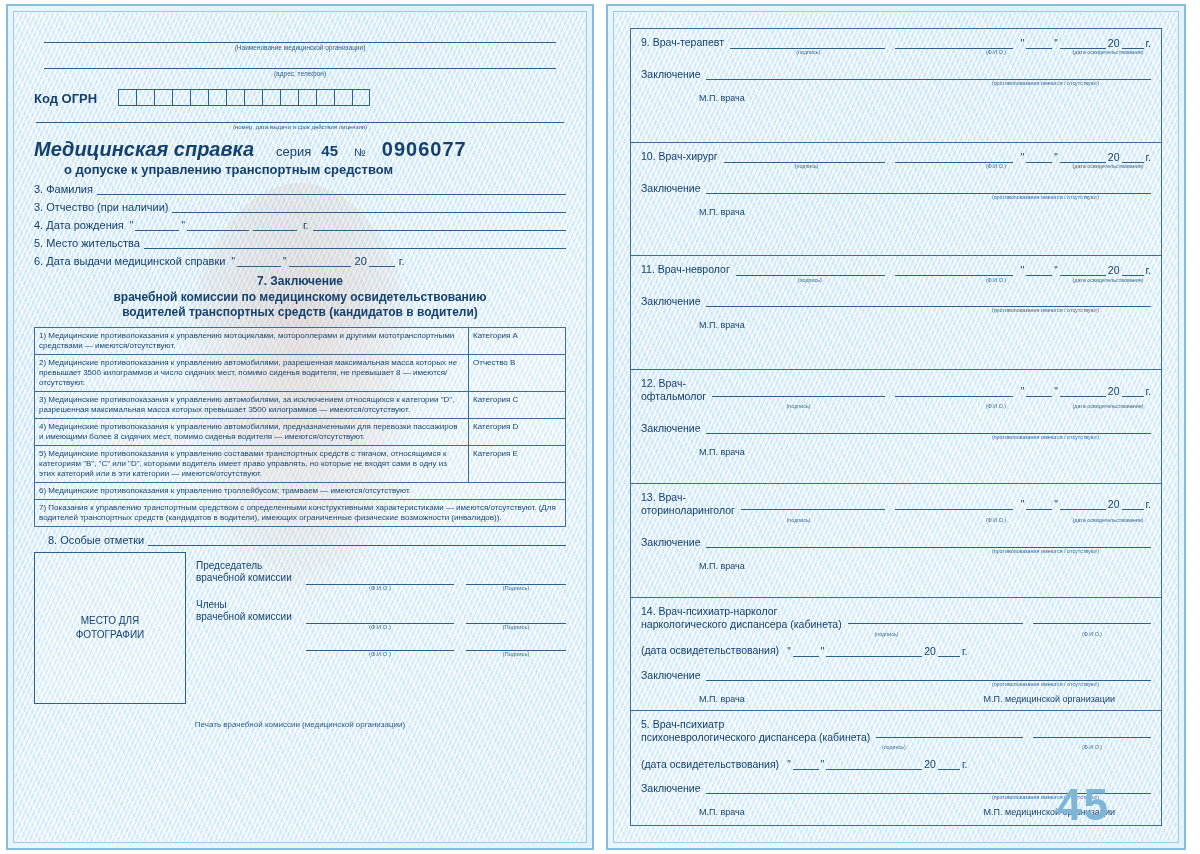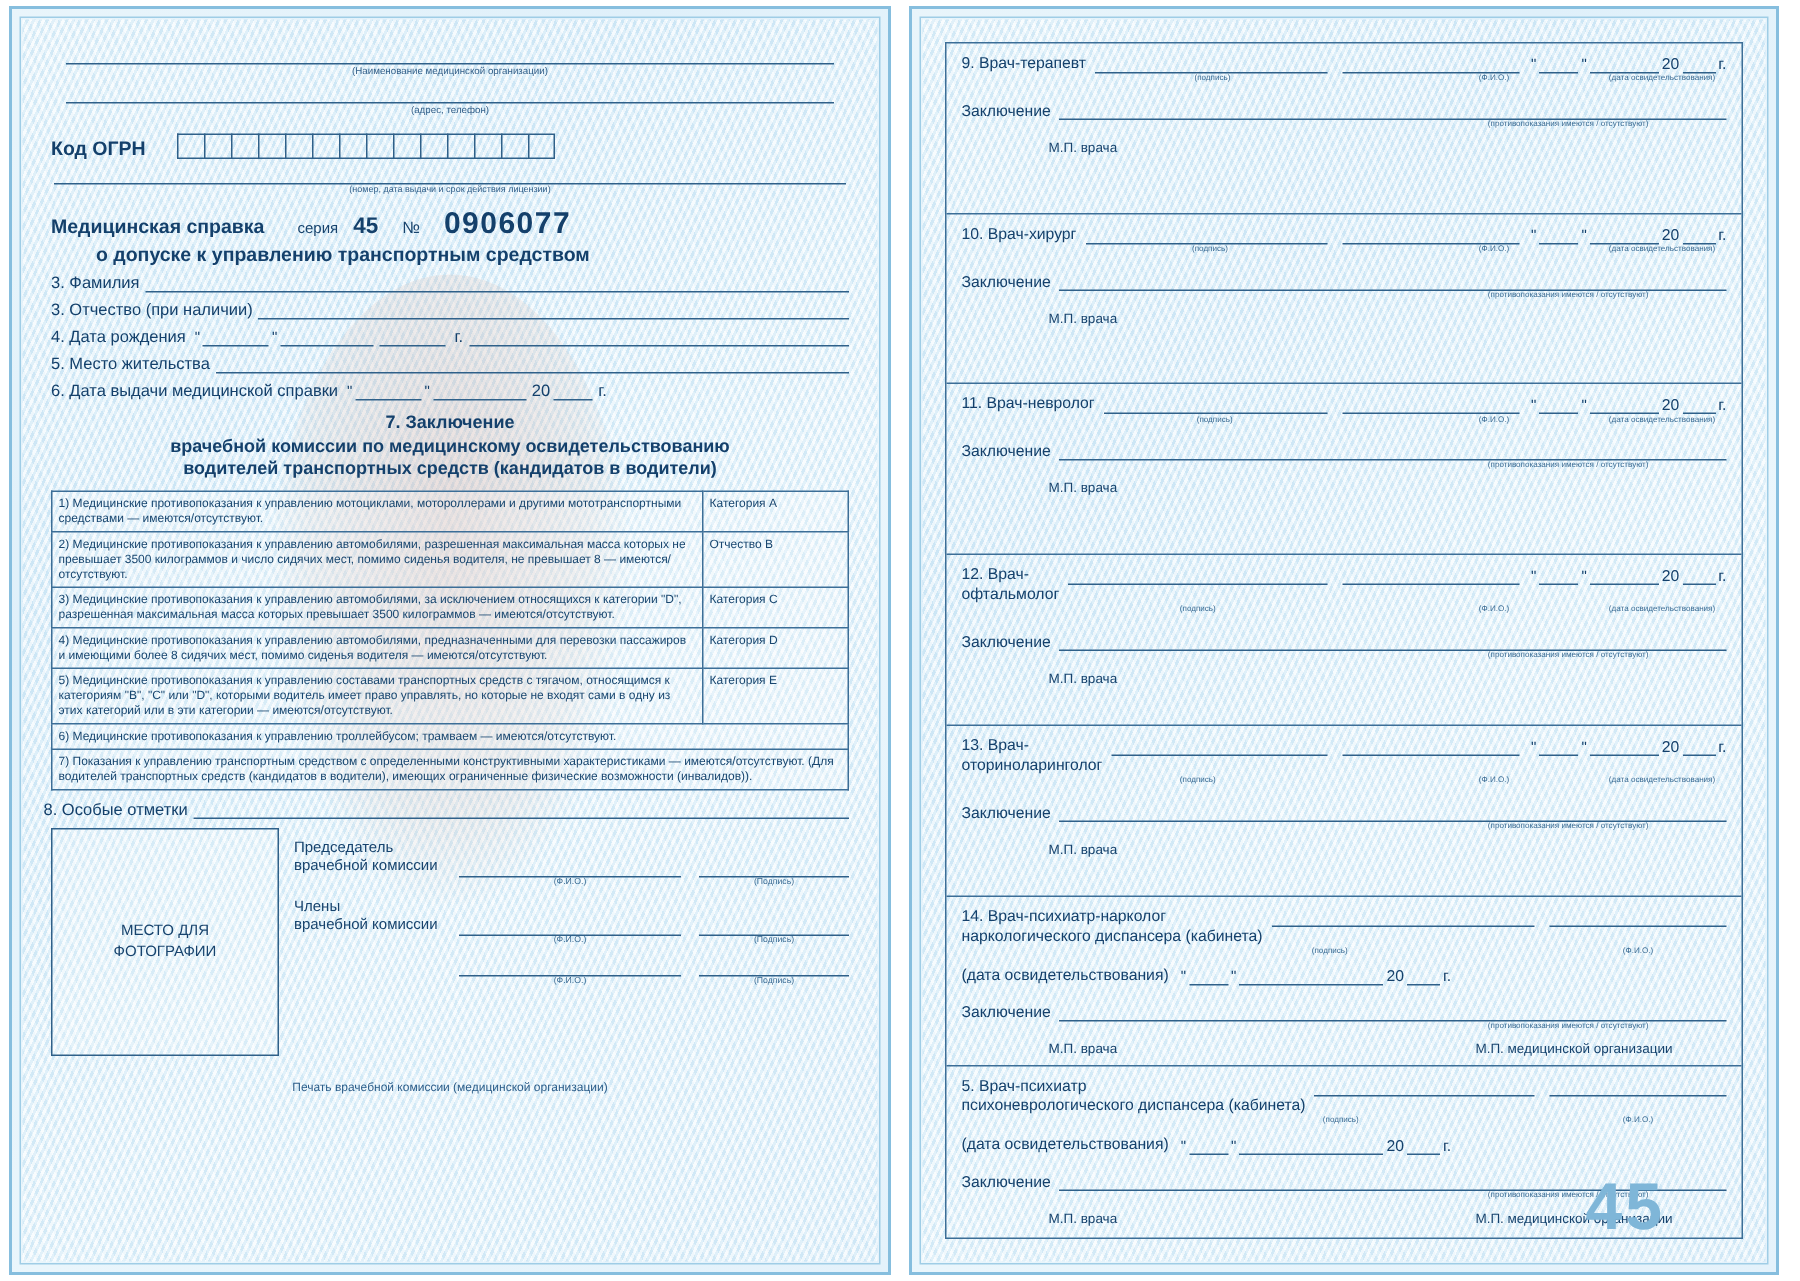--- a/index.html
+++ b/index.html
@@ -55,22 +55,22 @@
   .ogrn-boxes{display:flex;}
   .ogrn-boxes span{
     display:block;width:18px;height:17px;
     border:1px solid #2f6089;border-right:none;box-sizing:border-box;
   }
   .ogrn-boxes span:last-child{border-right:1px solid #2f6089;}
   .lic-line{margin:14px 16px 0 16px;border-bottom:1px solid #2f6089;height:2px;}
   .lic-cap{font-size:6px;text-align:center;color:#35618a;margin-top:1px;}
 
   .title-row{display:flex;align-items:baseline;margin:8px 0 0 14px;}
-  .title-main{font-size:13px;font-weight:bold;color:#14406b;}
-  .ser-lab{font-size:10px;margin-left:22px;color:#17436d;}
+  .title-main{font-size:20px;font-weight:bold;color:#14406b;font-style:italic;}
+  .ser-lab{font-size:13px;margin-left:22px;color:#17436d;}
   .ser-num{font-size:15px;font-weight:bold;margin-left:10px;color:#14406b;}
   .no-lab{font-size:11px;margin-left:16px;color:#17436d;}
   .doc-num{font-size:20px;font-weight:bold;margin-left:16px;letter-spacing:1px;color:#14406b;}
   .subtitle{font-size:13px;font-weight:bold;margin:1px 0 0 44px;color:#14406b;}
 
   .field{display:flex;align-items:flex-end;margin:5px 14px 0 14px;font-size:11px;}
   .field .ftxt{white-space:nowrap;}
   .field .fline{flex:1;border-bottom:1px solid #2f6089;height:12px;margin-left:4px;}
   .date-inline{display:flex;align-items:flex-end;font-size:11px;}
   .dsm{border-bottom:1px solid #2f6089;width:44px;height:12px;margin:0 2px;}
@@ -83,21 +83,21 @@
     border:1px solid #3c6e97;
     padding:3px 4px;
     font-size:8px;
     line-height:1.25;
     vertical-align:top;
     color:#18466f;
     background:rgba(255,255,255,0.18);
   }
   td.catname{width:88px;text-align:left;font-size:8.5px;vertical-align:top;white-space:nowrap;}
 
-  .special{display:flex;align-items:flex-end;margin:6px 14px 0 9px;font-size:11px;}
+  .special{display:flex;align-items:flex-end;margin:6px 14px 0 28px;font-size:11px;}
   .special .fline{flex:1;border-bottom:1px solid #2f6089;height:12px;margin-left:4px;}
 
   .photo-wrap{display:flex;margin:6px 14px 0 14px;}
   .photo-box{
     width:150px;height:150px;border:1px solid #2f6089;
     display:flex;align-items:center;justify-content:center;text-align:center;
     font-size:10px;line-height:1.35;color:#17436d;
     background:rgba(255,255,255,0.14);
   }
   .sign-col{flex:1;margin-left:10px;}
@@ -107,21 +107,21 @@
   .sig-l2{width:100px;border-bottom:1px solid #2f6089;height:12px;margin-left:12px;}
   .capt-row{display:flex;}
   .capt-1{flex:1;text-align:center;font-size:5.8px;color:#3a6b93;}
   .capt-2{width:100px;margin-left:12px;text-align:center;font-size:5.8px;color:#3a6b93;}
   .stamp-caption{text-align:center;font-size:8px;margin-top:16px;color:#2c5d89;}
 
   
   .rbox{position:absolute;left:10px;right:10px;top:10px;bottom:10px;border:1px solid #3c6e97;}
   .rsec{border-bottom:1px solid #3c6e97;padding:7px 10px 6px 10px;box-sizing:border-box;}
   .rsec:last-child{border-bottom:none;}
-  .doc-row{display:flex;align-items:flex-start;font-size:10.5px;}
+  .doc-row{display:flex;align-items:center;font-size:10.5px;}
   .doc-name{white-space:nowrap;line-height:1.25;}
   .fl{border-bottom:1px solid #2f6089;height:12px;}
   .fl.sig{flex:1;margin-left:6px;min-width:80px;}
   .fl.fio{width:118px;margin-left:10px;}
   .cap-row{display:flex;font-size:5.4px;color:#3a6b93;}
   .cap-sig{flex:1;margin-left:6px;text-align:center;}
   .cap-fio{width:118px;margin-left:10px;text-align:center;}
   .cap-dt{width:86px;margin-left:10px;text-align:center;}
   .date-cells{display:flex;align-items:flex-end;font-size:10.5px;margin-left:8px;}
   .qm{font-size:10px;}

